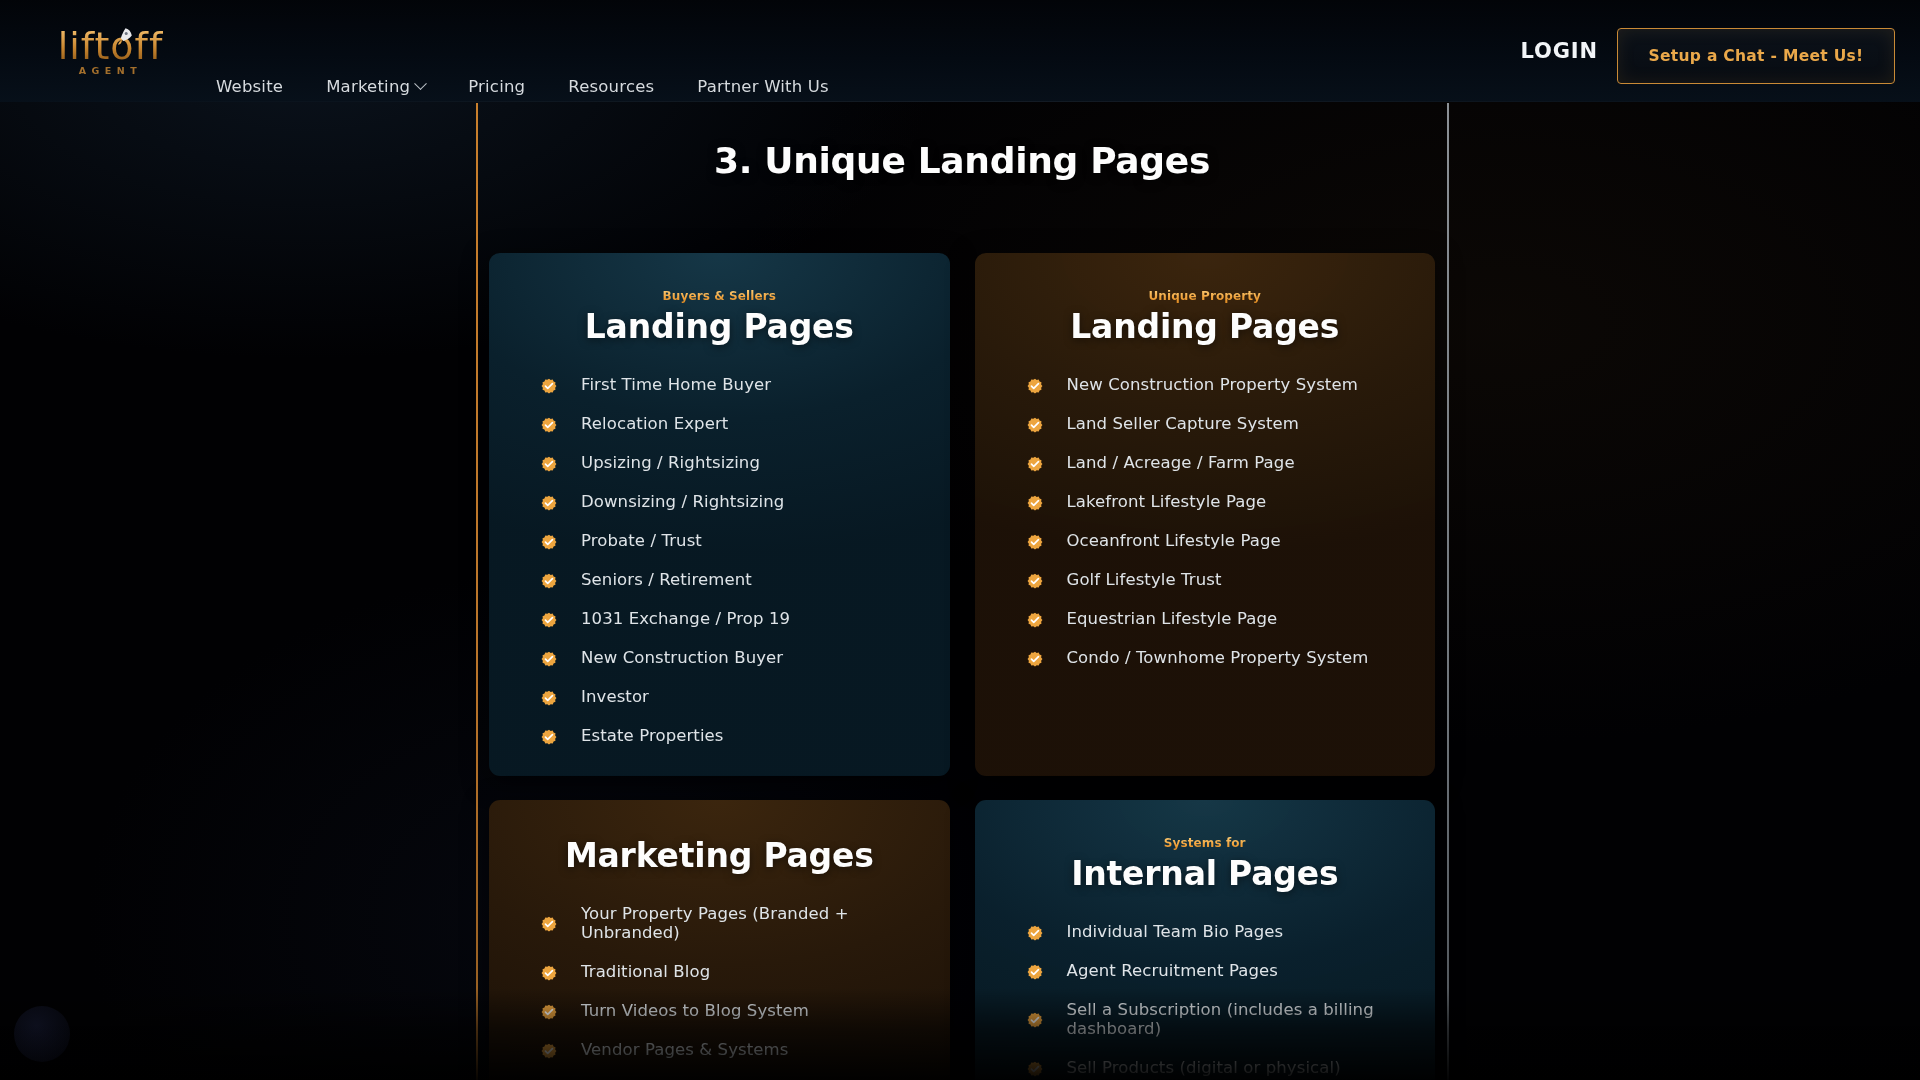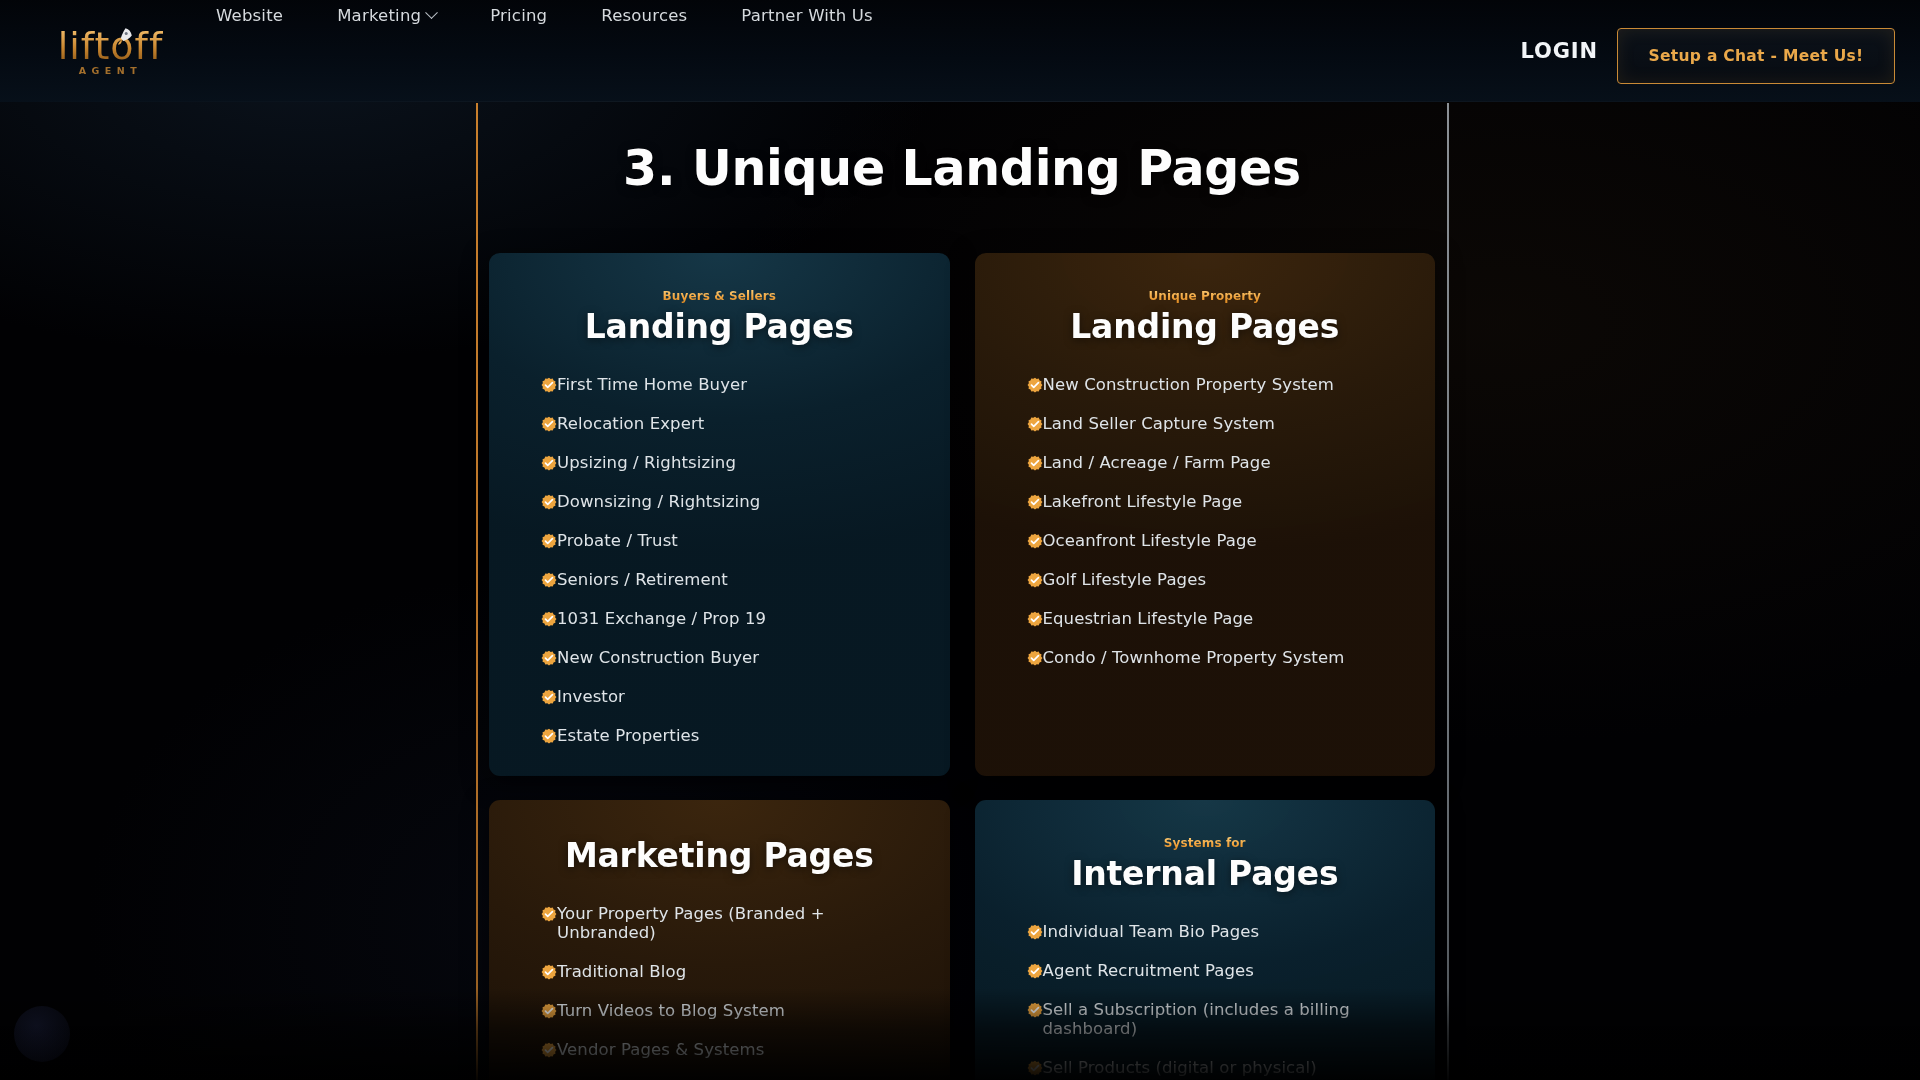--- a/index.html
+++ b/index.html
@@ -55,21 +55,21 @@
     width:24px; height:24px;
   }
   .logo-sub {
     margin-top:0;
     font-size:9.5px; letter-spacing:5.5px;
     color:#a36f2c; font-weight:600;
   }
 
   .nav {
     position:absolute; left:212px; top:0; height:102px;
-    display:flex; align-items:flex-start; gap:46px;
+    display:flex; align-items:flex-end; gap:35px;
   }
   .nav-item {
     display:flex; align-items:center; gap:6px;
     color:#d6dade; font-size:16.5px; font-weight:400;
     letter-spacing:0.2px;
     cursor:pointer;
     padding:6px 4px;
   }
   .chev {
     width:9px; height:9px;
@@ -110,21 +110,21 @@
     background:linear-gradient(180deg,#8c9196 0%, #70767c 60%, #4c5156 100%);
     z-index:5;
   }
 
   
   .section-title {
     position:absolute; left:476px; top:140px;
     width:972px;
     text-align:center;
     color:#fdfdfd;
-    font-size:49px;
+    font-size:36px;
     font-weight:800;
     letter-spacing:-0.3px;
     text-shadow:0 2px 10px rgba(0,0,0,0.6);
   }
 
   
   .grid {
     position:absolute; left:489px; top:253px;
     width:946px;
   }
@@ -158,21 +158,21 @@
     margin-bottom:4px;
   }
   .card-title {
     font-size:33px; font-weight:800; color:#fdfdfd;
     letter-spacing:-0.2px;
     text-shadow:0 2px 8px rgba(0,0,0,0.5);
   }
 
   .list { list-style:none; padding:0 0 0 22px; }
   .list li {
-    display:flex; align-items:flex-start; gap:0;
+    display:flex; align-items:center; gap:24px;
     margin-bottom:20px;
     color:#dfe4e8;
     font-size:16.5px;
     line-height:1.15;
     letter-spacing:0.1px;
   }
   .list li:last-child { margin-bottom:0; }
   .check {
     flex:0 0 auto;
     width:16px; height:16px;
@@ -371,21 +371,21 @@
                 <path d="M10 .8l2.1 1.6 2.6-.4 1 2.4 2.4 1-.4 2.6L19.3 10l-1.6 2.1.4 2.6-2.4 1-1 2.4-2.6-.4L10 19.3l-2.1-1.6-2.6.4-1-2.4-2.4-1 .4-2.6L.7 10l1.6-2.1-.4-2.6 2.4-1 1-2.4 2.6.4z" fill="#eda53f"></path>
                 <path d="M5.6 10.1l2.8 2.8 5.9-5.9" stroke="#fff" stroke-width="2.1" fill="none" stroke-linecap="round" stroke-linejoin="round"></path>
               </svg>
             <span>Oceanfront Lifestyle Page</span>
           </li>
           <li>
             <svg class="check" viewBox="0 0 20 20">
                 <path d="M10 .8l2.1 1.6 2.6-.4 1 2.4 2.4 1-.4 2.6L19.3 10l-1.6 2.1.4 2.6-2.4 1-1 2.4-2.6-.4L10 19.3l-2.1-1.6-2.6.4-1-2.4-2.4-1 .4-2.6L.7 10l1.6-2.1-.4-2.6 2.4-1 1-2.4 2.6.4z" fill="#eda53f"></path>
                 <path d="M5.6 10.1l2.8 2.8 5.9-5.9" stroke="#fff" stroke-width="2.1" fill="none" stroke-linecap="round" stroke-linejoin="round"></path>
               </svg>
-            <span>Golf Lifestyle Pages</span>
+            <span>Golf Lifestyle Trust</span>
           </li>
           <li>
             <svg class="check" viewBox="0 0 20 20">
                 <path d="M10 .8l2.1 1.6 2.6-.4 1 2.4 2.4 1-.4 2.6L19.3 10l-1.6 2.1.4 2.6-2.4 1-1 2.4-2.6-.4L10 19.3l-2.1-1.6-2.6.4-1-2.4-2.4-1 .4-2.6L.7 10l1.6-2.1-.4-2.6 2.4-1 1-2.4 2.6.4z" fill="#eda53f"></path>
                 <path d="M5.6 10.1l2.8 2.8 5.9-5.9" stroke="#fff" stroke-width="2.1" fill="none" stroke-linecap="round" stroke-linejoin="round"></path>
               </svg>
             <span>Equestrian Lifestyle Page</span>
           </li>
           <li>
             <svg class="check" viewBox="0 0 20 20">

